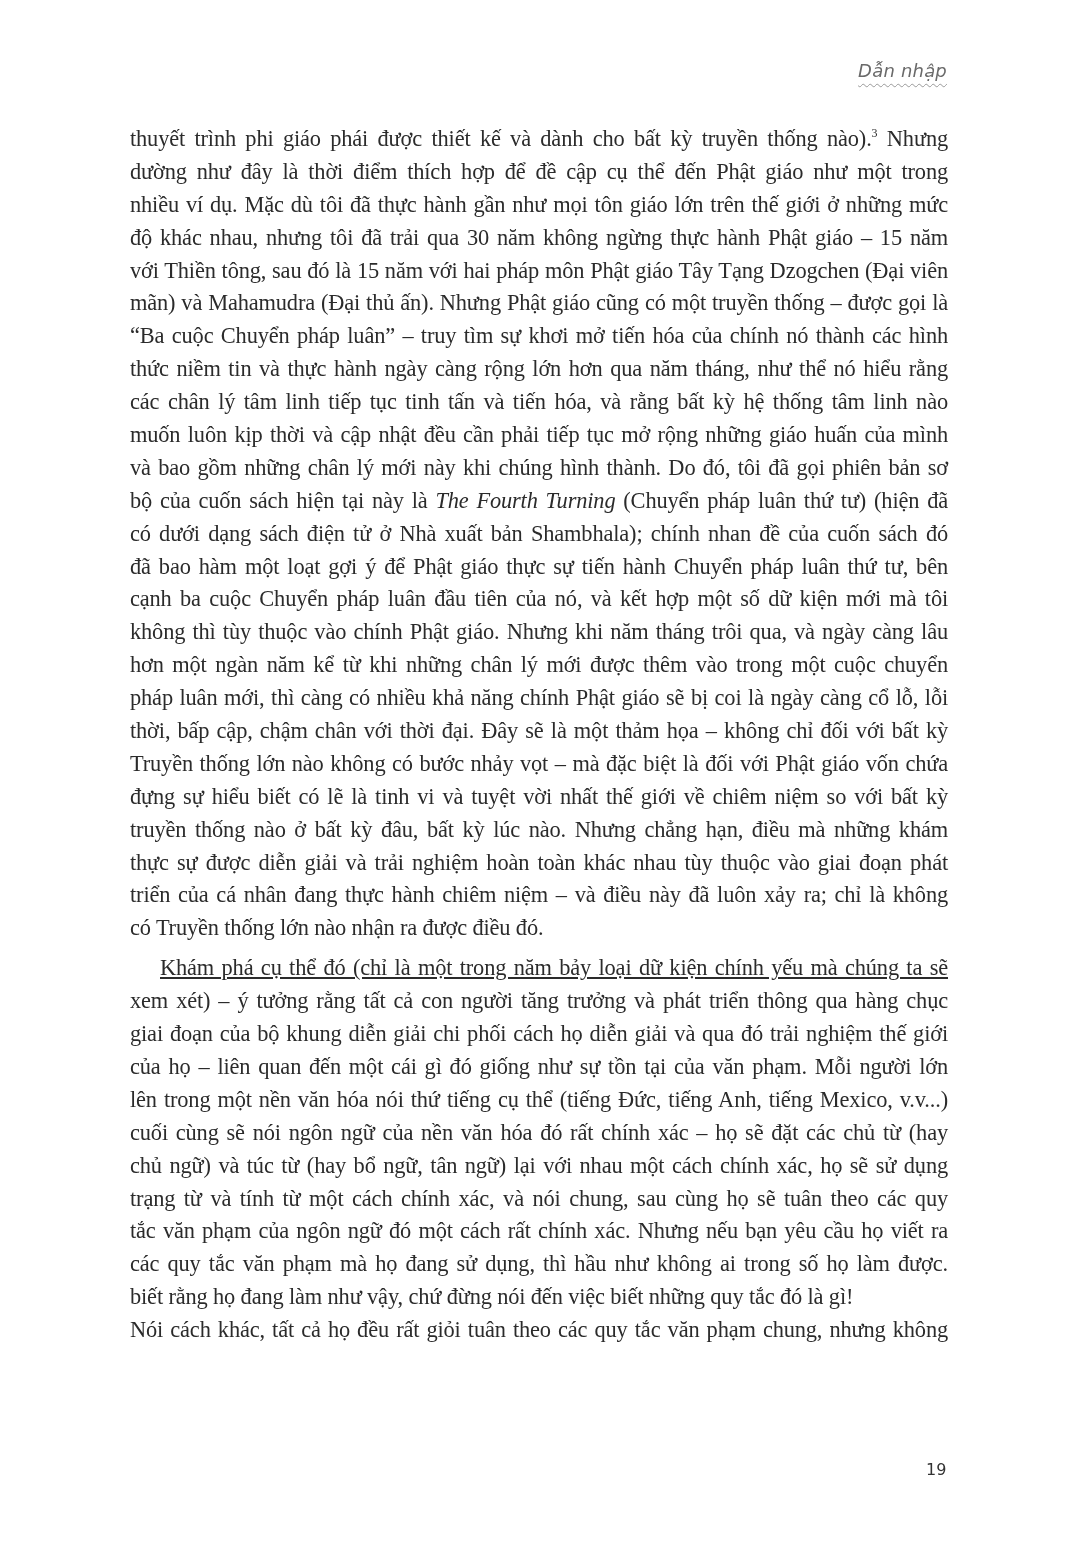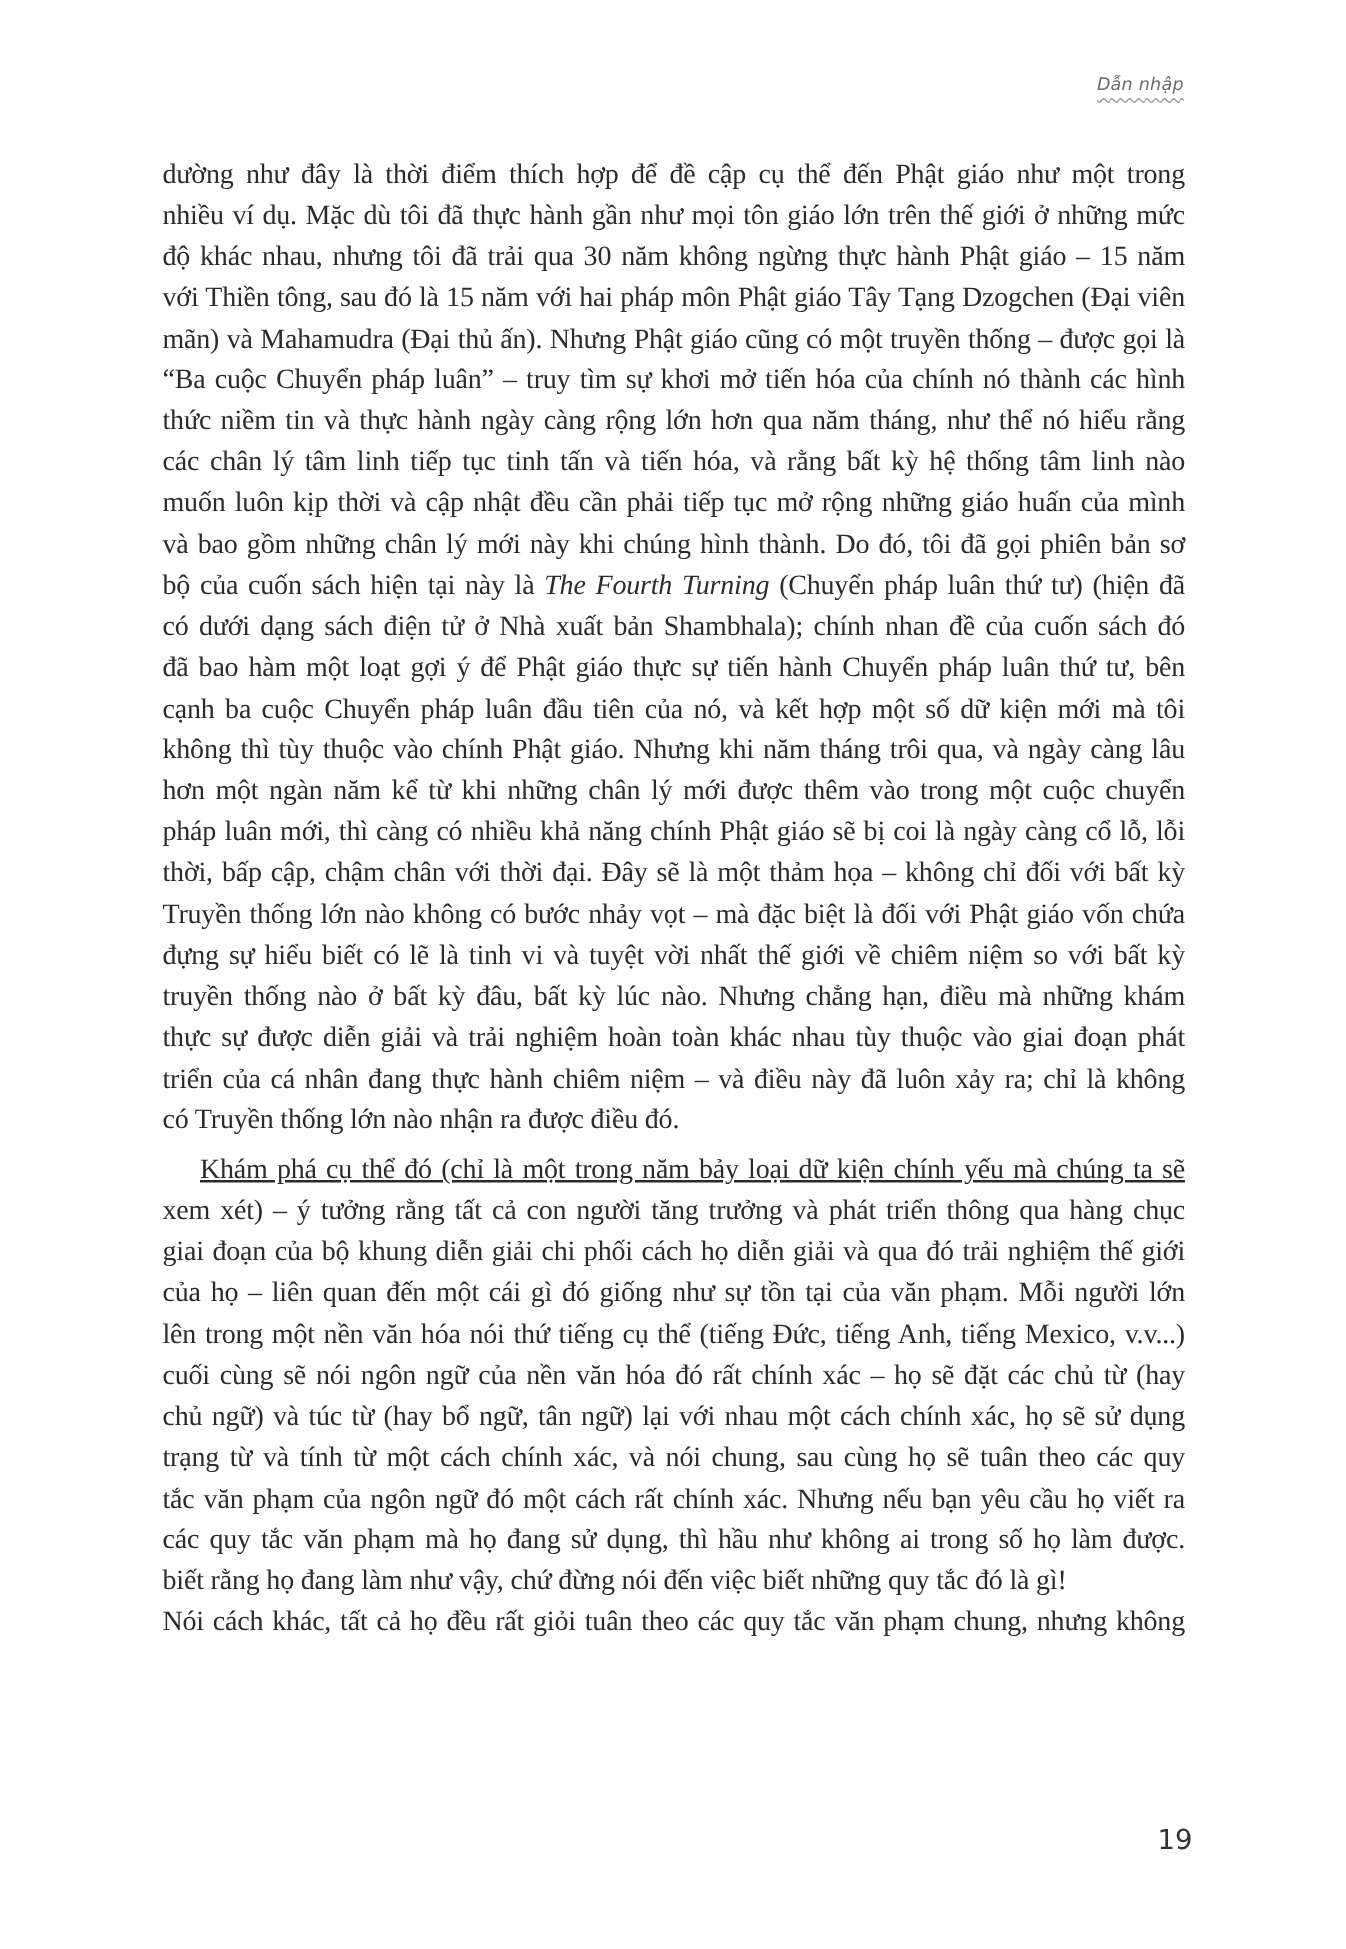--- a/index.html
+++ b/index.html
@@ -14,21 +14,21 @@
     overflow: hidden;
     font-family: "Liberation Serif", "DejaVu Serif", serif;
     color: #2b2b2b;
   }
   .running-header {
     position: absolute;
     top: 60px;
     right: 130px;
     font-family: "DejaVu Sans", "Liberation Sans", sans-serif;
     font-style: italic;
-    font-size: 14px;
+    font-size: 18px;
     color: #6a6a6a;
     text-decoration: underline wavy #9a9a9a;
     text-decoration-thickness: 1px;
     text-underline-offset: 6px;
     letter-spacing: 0.2px;
   }
   .body-text {
     position: absolute;
     left: 130px;
     top: 123px;
@@ -64,31 +64,32 @@
   }
   .line em {
     font-style: italic;
     margin-top: 33px;
   }
   .page-number {
     position: absolute;
     left: 926px;
     top: 1460px;
     font-family: "DejaVu Sans", "Liberation Sans", sans-serif;
-    font-size: 22px;
+    font-size: 16px;
     color: #333333;
   }
 </style>
 </head>
 <body>
 
 <div class="running-header">Dẫn nhập</div>
 
 <div class="body-text" id="body-text">
     <div class="para">
+      <span class="line"><span>thuyết trình phi giáo phái được thiết kế và dành cho bất kỳ truyền thống nào).</span><sup>3</sup><span> Nhưng</span></span>
       <span class="line"><span>dường như đây là thời điểm thích hợp để đề cập cụ thể đến Phật giáo như một trong</span></span>
       <span class="line"><span>nhiều ví dụ. Mặc dù tôi đã thực hành gần như mọi tôn giáo lớn trên thế giới ở những mức</span></span>
       <span class="line"><span>độ khác nhau, nhưng tôi đã trải qua 30 năm không ngừng thực hành Phật giáo – 15 năm</span></span>
       <span class="line"><span>với Thiền tông, sau đó là 15 năm với hai pháp môn Phật giáo Tây Tạng Dzogchen (Đại viên</span></span>
       <span class="line"><span>mãn) và Mahamudra (Đại thủ ấn). Nhưng Phật giáo cũng có một truyền thống – được gọi là</span></span>
       <span class="line"><span>“Ba cuộc Chuyển pháp luân” – truy tìm sự khơi mở tiến hóa của chính nó thành các hình</span></span>
       <span class="line"><span>thức niềm tin và thực hành ngày càng rộng lớn hơn qua năm tháng, như thể nó hiểu rằng</span></span>
       <span class="line"><span>các chân lý tâm linh tiếp tục tinh tấn và tiến hóa, và rằng bất kỳ hệ thống tâm linh nào</span></span>
       <span class="line"><span>muốn luôn kịp thời và cập nhật đều cần phải tiếp tục mở rộng những giáo huấn của mình</span></span>
       <span class="line"><span>và bao gồm những chân lý mới này khi chúng hình thành. Do đó, tôi đã gọi phiên bản sơ</span></span>

